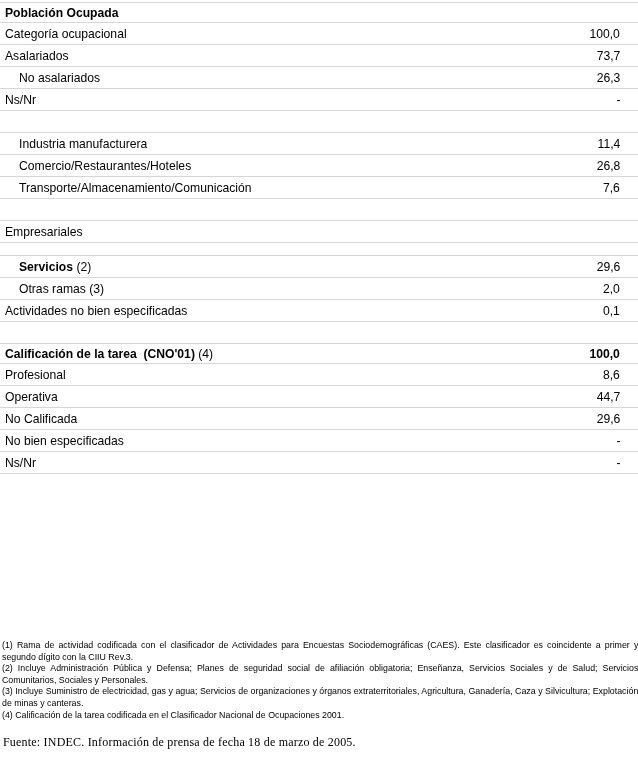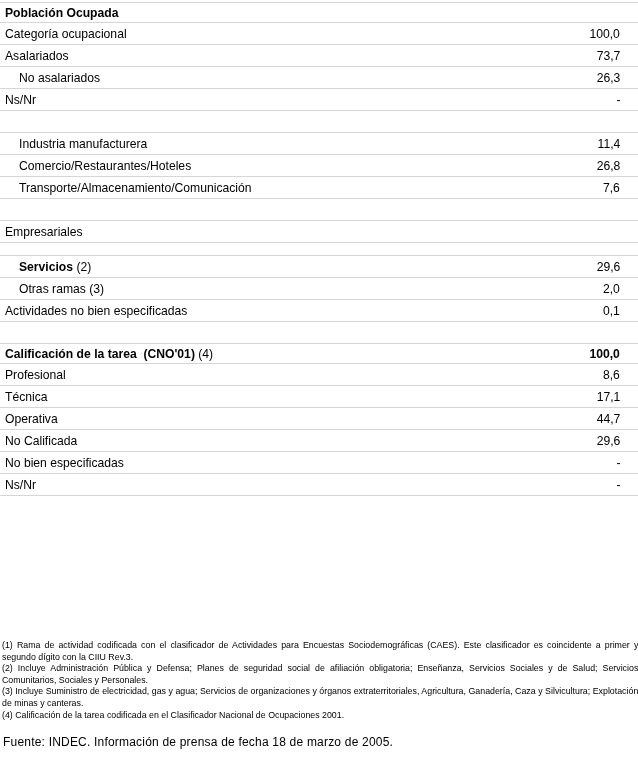--- a/index.html
+++ b/index.html
@@ -31,21 +31,21 @@
   
   .fns{
     position:absolute; top:639px; left:2px; width:707px;
     transform:scaleX(.9); transform-origin:0 0;
   }
   .fn{ margin:0; font-size:9.8px; line-height:11.6px; text-align:justify; }
 
   
   .source{
     position:absolute; top:735px; left:3px;
-    font-family:Liberation Sans, sans-serif;
+    font-family:Liberation Serif, serif;
     font-size:12px; letter-spacing:.2px;
   }
 </style>
 </head>
 <body>
 
 <div class="page">
   <div class="tbl" id="tbl">
       <div class="row hdr">
         <span class="lbl"><span class="">Población Ocupada</span></span>
@@ -101,24 +101,20 @@
       <div class="row gap"></div>
       <div class="row hdr">
         <span class="lbl"><span class="">Calificación de la tarea  (CNO'01)</span><span class="sfx"> (4)</span></span>
         <span class="val">100,0</span>
       </div>
       <div class="row">
         <span class="lbl"><span class="">Profesional</span></span>
         <span class="val">8,6</span>
       </div>
       <div class="row">
-        <span class="lbl"><span class="">Técnica</span></span>
-        <span class="val">17,1</span>
-      </div>
-      <div class="row">
         <span class="lbl"><span class="">Operativa</span></span>
         <span class="val">44,7</span>
       </div>
       <div class="row">
         <span class="lbl"><span class="">No Calificada</span></span>
         <span class="val">29,6</span>
       </div>
       <div class="row">
         <span class="lbl"><span class="">No bien especificadas</span></span>
         <span class="val">-</span>

